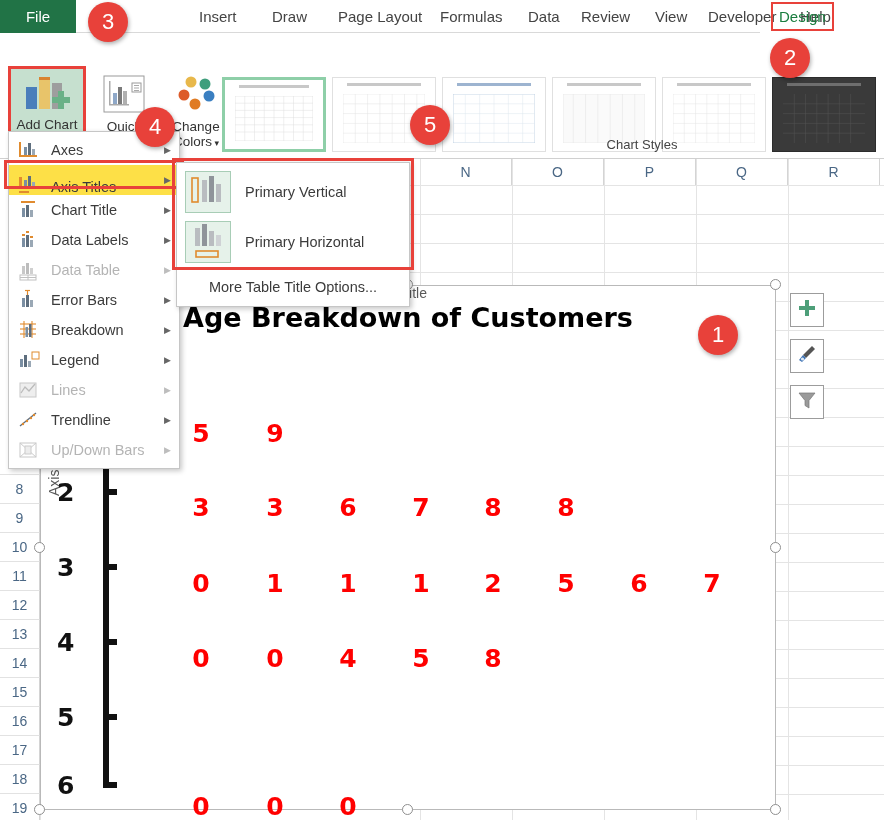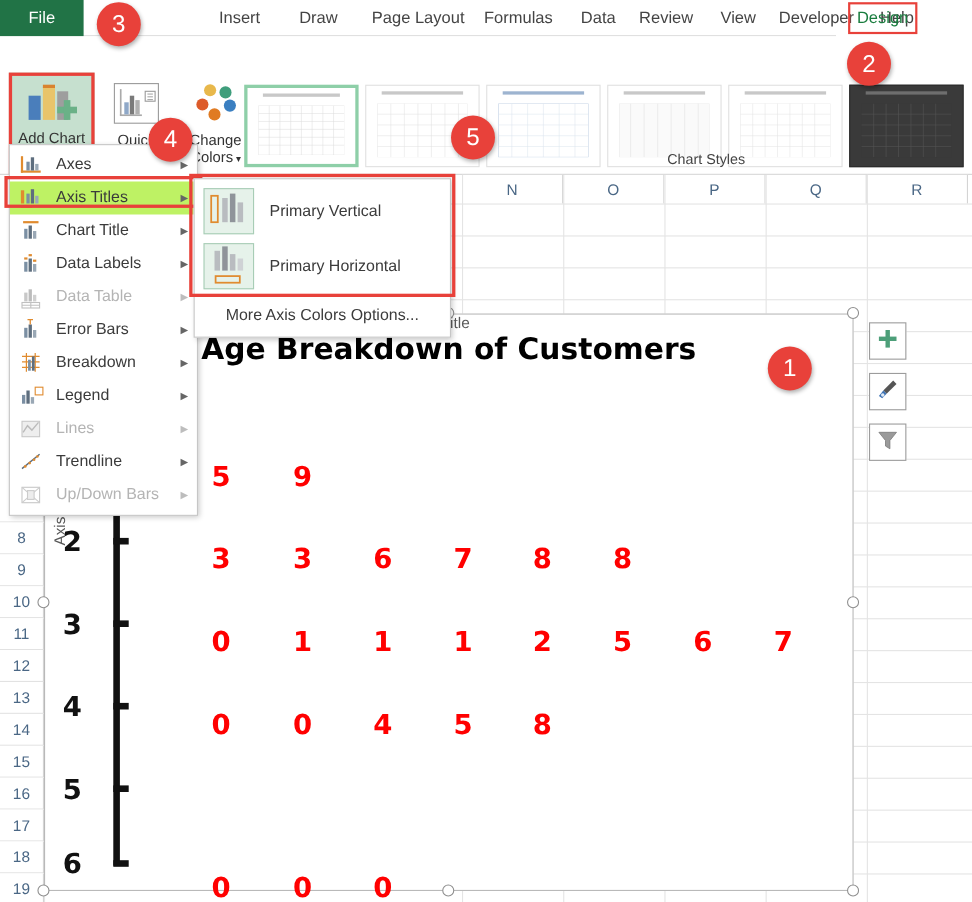--- a/index.html
+++ b/index.html
@@ -76,21 +76,21 @@
   
   .dropdown {
     position:absolute; left:8px; top:131px; width:172px;
     background:#fff; border:1px solid #c6c6c6; box-shadow:2px 2px 5px rgba(0,0,0,.22);
     z-index:40; padding:3px 0;
   }
   .menu-item {
     position:relative; height:30px; display:flex; align-items:center;
     font-size:14.5px; color:#3b3b3b; padding-left:8px;
   }
-  .menu-item.sel { background:#bef264; }
+  .menu-item.sel { background:#fde047;align-items:flex-end; }
   .menu-item.disabled { color:#b4b4b4; }
   .mi-icon { width:26px; height:22px; margin-right:8px; flex:0 0 26px; }
   .mi-arrow {
     position:absolute; right:8px; top:50%; transform:translateY(-50%);
     font-size:9px; color:#666;
   }
   .menu-item.disabled .mi-arrow { color:#bdbdbd; }
   .sel-outline {
     position:absolute; left:4px; top:160px; width:180px; height:29px;
     border:3px solid #e8413a; z-index:41; pointer-events:none;
@@ -710,21 +710,21 @@
           <rect x="9" y="6" width="5" height="18" fill="#b9bcc0"></rect>
           <rect x="16" y="2" width="5" height="22" fill="#8f949a"></rect>
           <rect x="23" y="9" width="5" height="15" fill="#b9bcc0"></rect>
           <rect x="30" y="13" width="5" height="11" fill="#cfd2d5"></rect>
           <rect x="10" y="29" width="22" height="6" fill="none" stroke="#e08b2f" stroke-width="1.6"></rect>
         </svg>
       </span>
       <span>Primary Horizontal</span>
     </div>
     <div class="sub-sep"></div>
-    <div class="sub-more" style="text-decoration:none">More Axis Colors Options...</div>
+    <div class="sub-more" style="text-decoration:none">More Table Title Options...</div>
   </div>
   <div class="submenu-outline"></div>
 
   <div class="badge" style="left:88px;  top:2px">3</div>
   <div class="badge" style="left:770px; top:38px">2</div>
   <div class="badge" style="left:135px; top:107px">4</div>
   <div class="badge" style="left:410px; top:105px">5</div>
   <div class="badge" style="left:698px; top:315px">1</div>
 
 </div>

